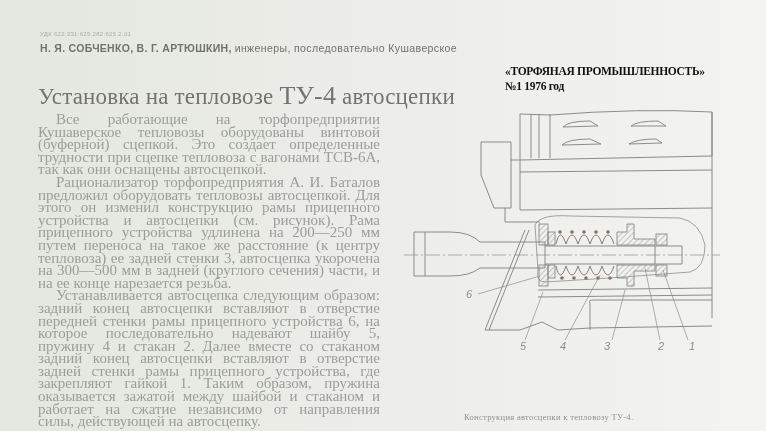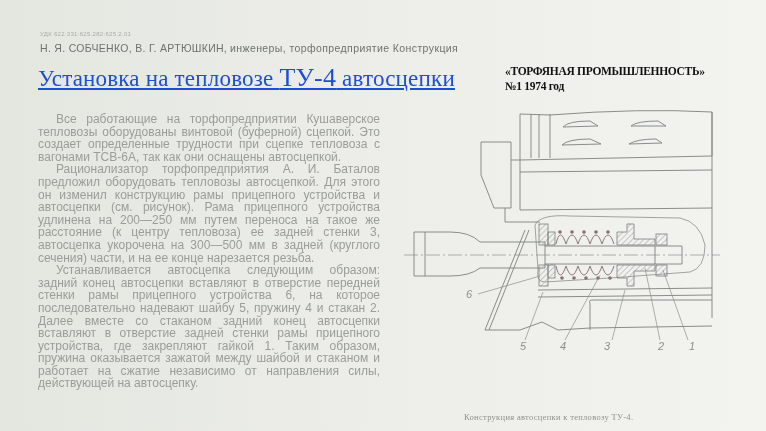--- a/index.html
+++ b/index.html
@@ -12,65 +12,65 @@
     .udk {
       position: absolute; left: 40px; top: 31px;
       font-family: "Liberation Sans", sans-serif;
       font-size: 6px; letter-spacing: 0.3px; color: #a9aca7;
     }
     .authors {
       position: absolute; left: 40px; top: 42px;
       font-family: "Liberation Sans", sans-serif;
       font-size: 10.5px; color: #6f726e; white-space: nowrap;
     }
-    .authors b { font-weight: normal; letter-spacing: 0.3px; text-align: right; }
+    .authors b { font-weight: bold; letter-spacing: 0.3px; text-align: right; }
     .authors .rest { letter-spacing: 0.4px; }
     .title {
-      position: absolute; left: 38px; top: 63px;
+      position: absolute; left: 38px; top: 81px;
       font-family: "Liberation Serif", serif;
-      font-size: 23px; color: #1d4ed8; white-space: nowrap; letter-spacing: 0.2px; text-decoration: underline;
+      font-size: 23px; color: #737373; white-space: nowrap; letter-spacing: 0.2px;
     }
     .title .big { font-size: 26px; }
     .journal {
       position: absolute; left: 505px; top: 64px;
       font-family: "Liberation Serif", serif; font-weight: bold;
       font-size: 11.5px; color: #111; line-height: 15px; white-space: nowrap;
       letter-spacing: -0.3px;
     }
     .body-text {
       position: absolute; left: 38px; top: 113px; width: 342px;
-      font-family: Liberation Sans, sans-serif;
-      font-size: 12px; line-height: 12.6px; color: #9a9d98;
+      font-family: Liberation Serif, serif;
+      font-size: 15px; line-height: 12.6px; color: #9a9d98;
       text-align: justify; hyphens: manual;
     }
     .body-text p { margin: 0; text-indent: 18px; }
     .figure { position: absolute; left: 400px; top: 100px; width: 366px; height: 331px; }
     .caption {
       position: absolute; left: 464px; top: 412px;
       font-family: "Liberation Serif", serif;
       font-size: 8.5px; color: #8e918c; letter-spacing: 0.3px; white-space: nowrap;
     }
   </style>
 </head>
 <body>
 
 <div class="udk">УДК 622.331:625.282:625.2.01</div>
 
 <div class="authors">
   <b>Н. Я. СОБЧЕНКО, В. Г. АРТЮШКИН,</b>
-  <span class="rest">инженеры, торфопредприятие Конструкция</span>
+  <span class="rest">инженеры, последовательно Кушаверское</span>
 </div>
 
 <div class="title">
   <span>Установка на тепловозе </span><span class="big">ТУ-4</span><span> автосцепки</span>
 </div>
 
 <div class="journal">
   <div>«ТОРФЯНАЯ ПРОМЫШЛЕННОСТЬ»</div>
-  <div>№1   1974 год</div>
+  <div>№1   1976 год</div>
 </div>
 
 <div class="body-text">
   <p>Все работающие на торфопредприятии Кушаверское тепловозы оборудованы винтовой (буферной) сцепкой. Это создает определенные трудности при сцепке тепловоза с вагонами ТСВ-6А, так как они оснащены автосцепкой.</p>
   <p>Рационализатор торфопредприятия А. И. Баталов предложил оборудовать тепловозы автосцепкой. Для этого он изменил конструкцию рамы прицепного устройства и автосцепки (см. рисунок). Рама прицепного устройства удлинена на 200—250 мм путем переноса на такое же расстояние (к центру тепловоза) ее задней стенки 3, автосцепка укорочена на 300—500 мм в задней (круглого сечения) части, и на ее конце нарезается резьба.</p>
   <p>Устанавливается автосцепка следующим образом: задний конец автосцепки вставляют в отверстие передней стенки рамы прицепного устройства 6, на которое последовательно надевают шайбу 5, пружину 4 и стакан 2. Далее вместе со стаканом задний конец автосцепки вставляют в отверстие задней стенки рамы прицепного устройства, где закрепляют гайкой 1. Таким образом, пружина оказывается зажатой между шайбой и стаканом и работает на сжатие независимо от направления силы, действующей на автосцепку.</p>
 </div>
 
 <div class="figure">
   <svg width="366" height="331" viewBox="400 100 366 331" xmlns="http://www.w3.org/2000/svg">

